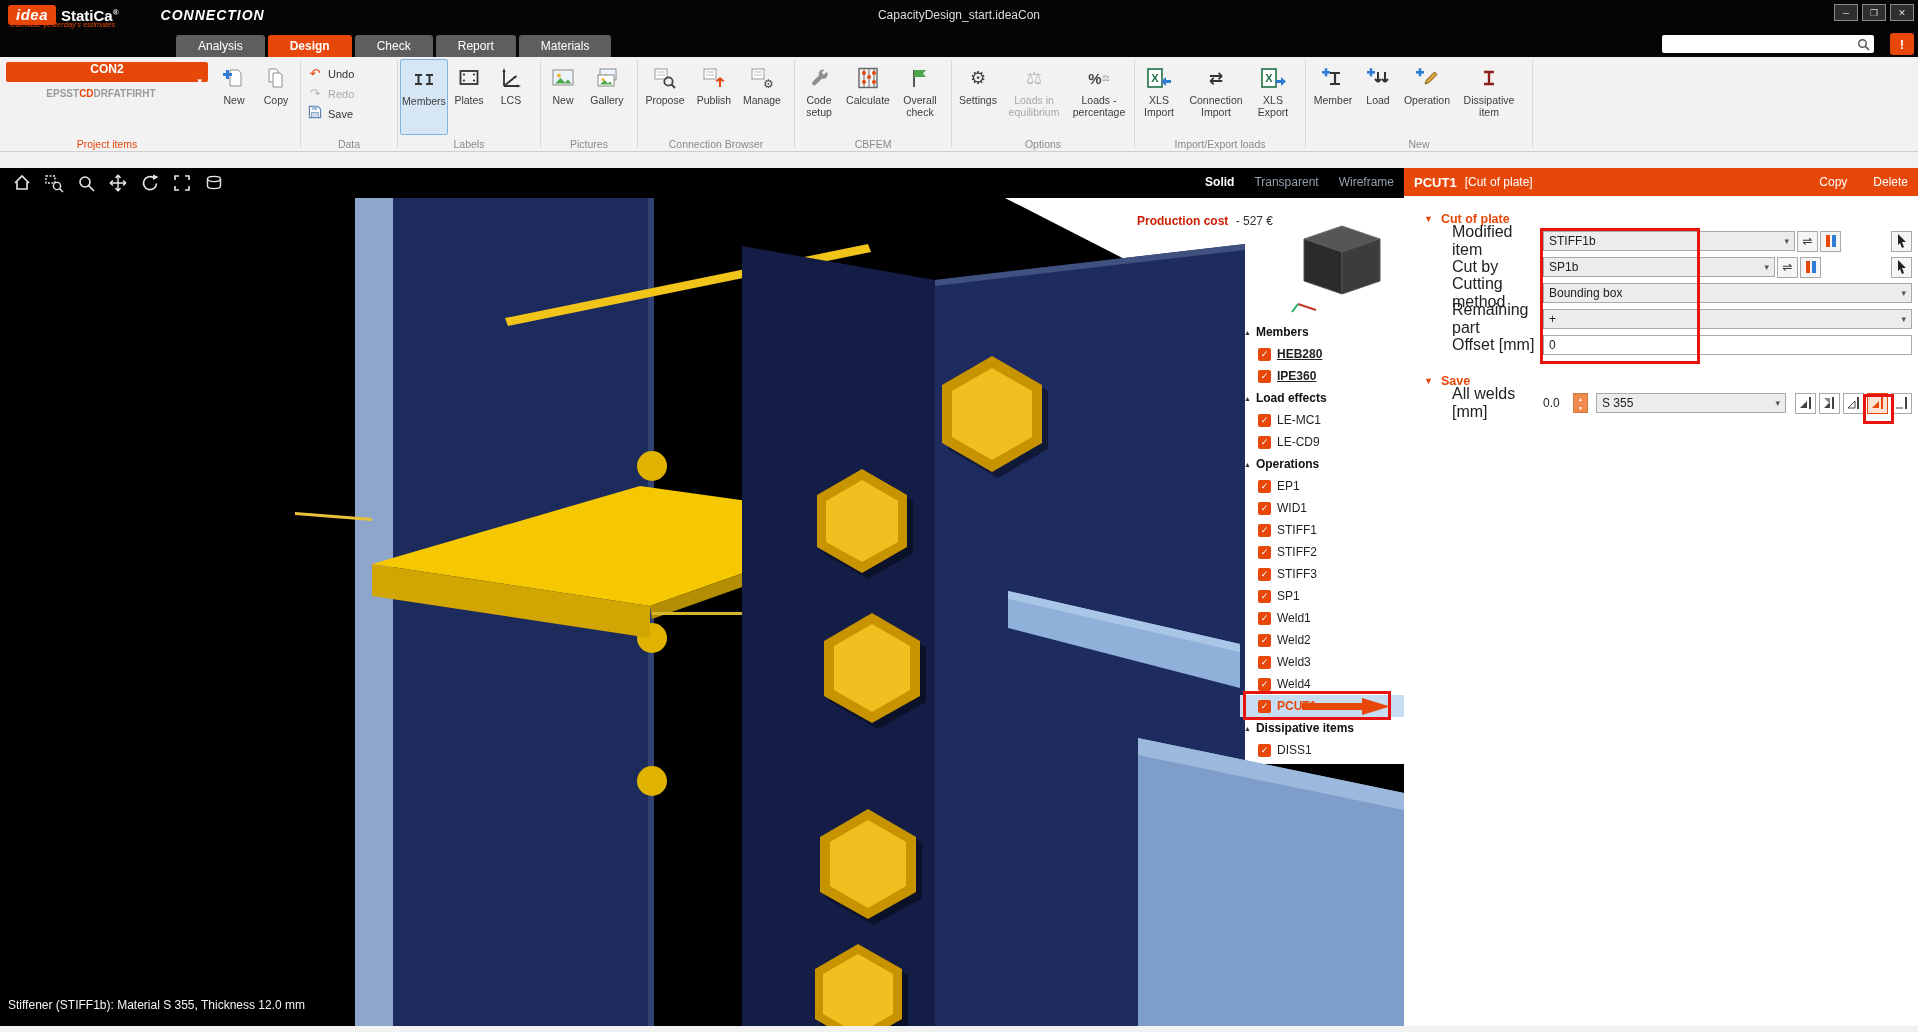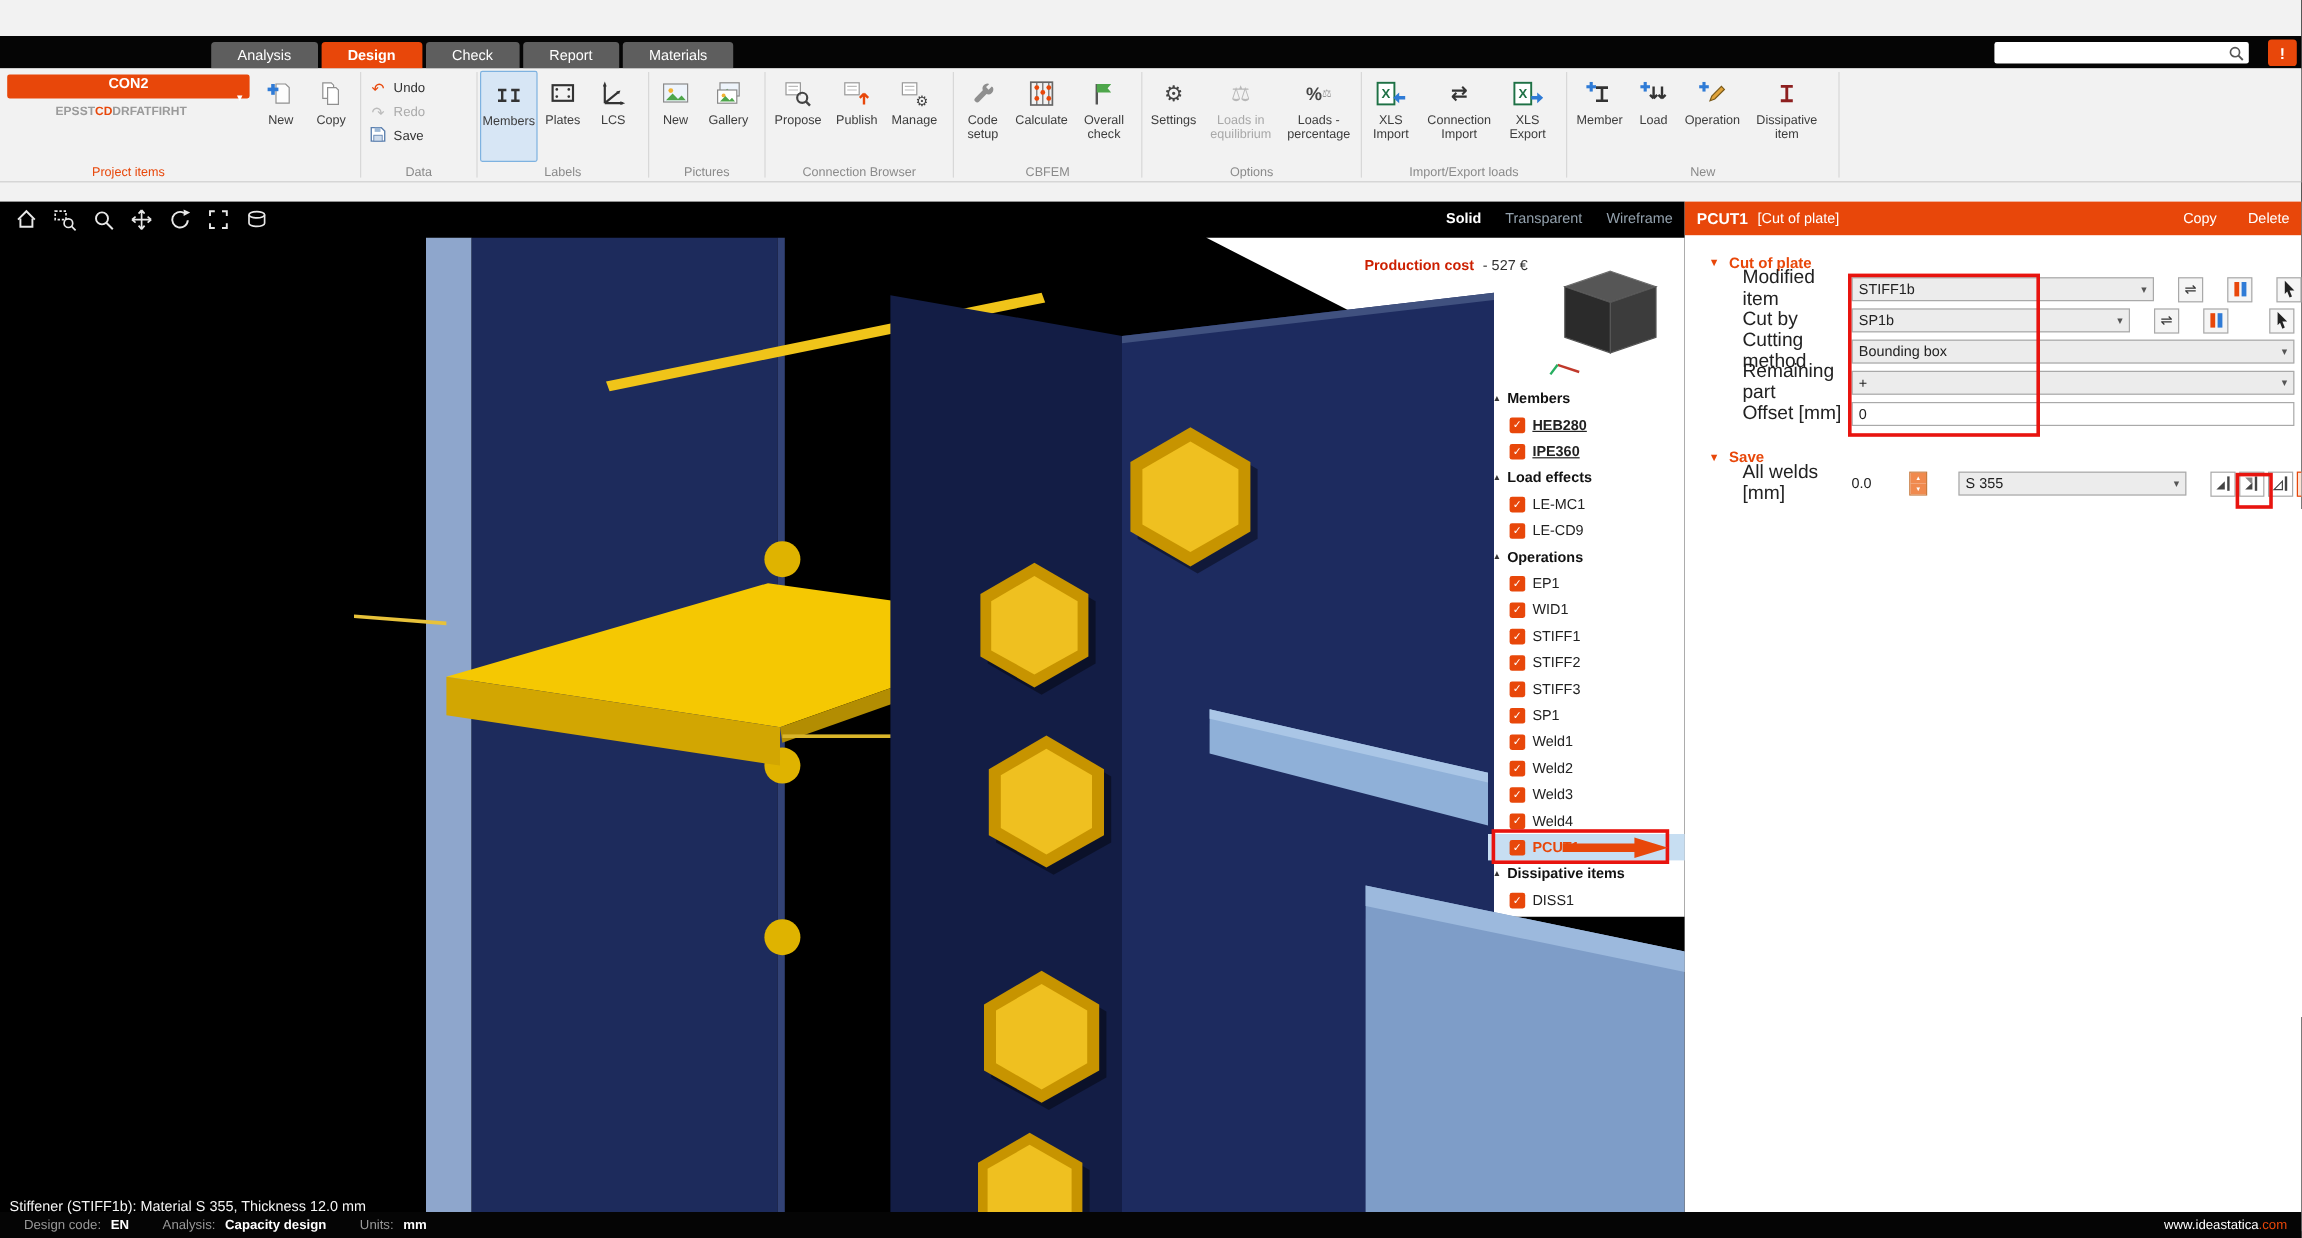--- a/index.html
+++ b/index.html
@@ -97,21 +97,21 @@
   #proppanel { position:absolute; left:1404px; top:0; width:514px; height:858px; background:#fff; }
   #phead { height:28px; background:#e8470a; color:#fff; display:flex; align-items:center; padding:0 10px; }
   #phead .pt { font-weight:bold; font-size:13px; }
   #phead .ps { font-size:12px; margin-left:8px; }
   #phead .plink { font-size:12px; margin-left:26px; }
   .psec { display:flex; align-items:center; gap:8px; padding-left:20px; height:18px; margin-top:14px; }
   .psec .tri { color:#e8470a; font-size:9px; }
   .psec .ptitle { color:#e8470a; font-weight:bold; font-size:12.5px; }
   .prow { display:flex; align-items:center; height:26px; padding-left:48px; padding-right:6px; }
   .plabel { width:91px; flex:none; font-size:16px; color:#222; }
-  .pval { flex:1; display:flex; align-items:center; gap:20px; }
+  .pval { flex:1; display:flex; align-items:center; gap:2px; }
   .combo { height:20px; background:#ececec; border:1px solid #a9a9a9; display:flex; align-items:center;
            padding:0 5px; font-size:12px; color:#222; }
   .combo .carr { margin-left:auto; font-size:9px; color:#555; padding-left:6px; }
   .cw250{width:252px; flex:none} .cw230{width:232px; flex:none} .cwfull{flex:1} .cw190{width:190px; flex:none}
   .pinput { height:20px; flex:1; background:#fff; border:1px solid #a9a9a9; font-size:12px;
             display:flex; align-items:center; padding:0 5px; color:#222; }
   .tbtn { width:21px; height:21px; flex:none; border:1px solid #a9a9a9; background:#f5f5f5;
           display:flex; align-items:center; justify-content:center; font-size:12px; color:#333; }
   .tbtn.last { margin-left:auto; }
   .bar-o { width:4px; height:12px; background:#e8470a; display:inline-block; margin-right:2px; }
@@ -129,20 +129,32 @@
                display:flex; align-items:center; padding:0 12px 0 20px; font-size:11px; gap:8px; }
   #statusbar .sl { color:#999; } #statusbar .sv { color:#fff; font-weight:bold; margin-right:20px; }
   #statusbar .site { margin-left:auto; color:#fff; }
   #statusbar .tld { color:#e8470a; }
 </style>
 </head>
 <body>
 
 <div id="app">
 
+  <div id="titlebar">
+    <span class="logo-box">idea</span>
+    <span class="logo-statica"><span>StatiCa</span><span class="logo-reg">®</span></span>
+    <span class="tagline">Calculate yesterday's estimates</span>
+    <span class="appname">CONNECTION</span>
+    <span class="doc-title">CapacityDesign_start.ideaCon</span>
+    <span class="winbtns">
+      <span class="wbtn">─</span>
+      <span class="wbtn">❐</span>
+      <span class="wbtn">✕</span>
+    </span>
+  </div>
 
   <div id="tabrow">
     <div class="tabs">
       <div class="tab">Analysis</div>
       <div class="tab active">Design</div>
       <div class="tab">Check</div>
       <div class="tab">Report</div>
       <div class="tab">Materials</div>
     </div>
     <div class="searchbox">
@@ -827,23 +839,14 @@
               </span>
           </span>
         </span>
       </div>
 
       <div class="ann" style="left:136px;top:60px;width:160px;height:136px;"></div>
       <div class="ann" style="left:459px;top:226px;width:31px;height:30px;"></div>
     </div>
   </div>
 
-  <div id="statusbar">
-    <span class="sl">Design code:</span>
-    <span class="sv">EN</span>
-    <span class="sl">Analysis:</span>
-    <span class="sv">Capacity design</span>
-    <span class="sl">Units:</span>
-    <span class="sv">mm</span>
-    <span class="site"><span>www.ideastatica</span><span class="tld">.com</span></span>
-  </div>
 
 </div>
 
 </body></html>

